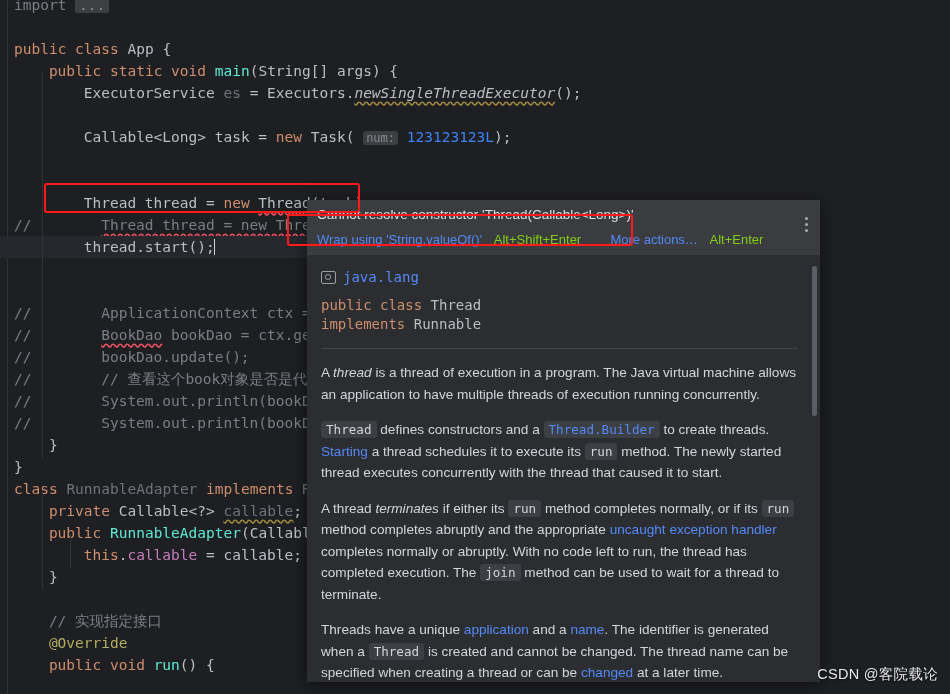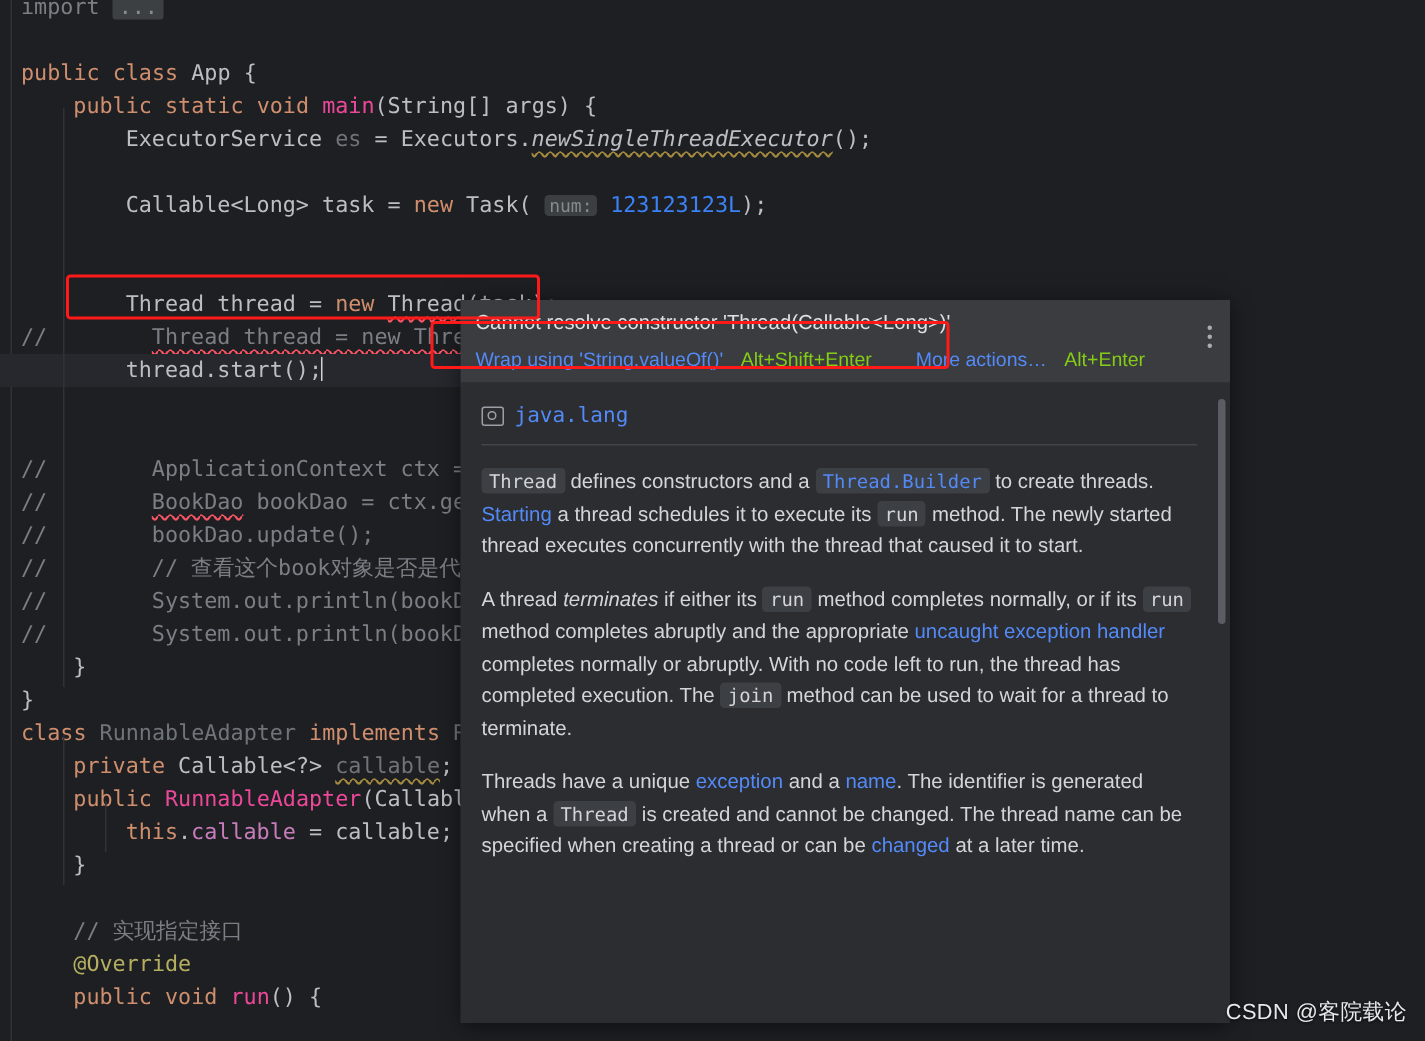--- a/index.html
+++ b/index.html
@@ -21,21 +21,21 @@
   }
   .gutter-line{position:absolute;left:7px;top:0;bottom:0;width:1px;background:#303236;}
   .indent-guide{position:absolute;width:1px;background:#303236;}
 
   .code-line{position:absolute;left:0;right:0;height:22px;white-space:pre;}
   .code-text{position:absolute;left:14px;top:0;}
 
   
   .kw{color:#cf8e6d;}          
   .cls{color:#bcbec4;}
-  .fn{color:#ec4899;}          
+  .fn{color:#5eead4;}          
   .fld{color:#c77dbb;}         
   .num{color:#3b82f6;}         
   .cmt{color:#7a7e85;font-style:normal;}
   .ann{color:#b3ae60;margin-top:36px;}         
   .grey{color:#6f737a;}        
   .stat{color:#bcbec4;font-style:italic;text-decoration:underline;
         text-decoration-color:#bcbec4;text-underline-offset:2px;}
   .param-hint{
     background:#3c3f41;color:#868a91;border-radius:3px;
     padding:0 3px;font-size:12px;
@@ -179,30 +179,33 @@
     </div>
   </div>
 
   <div id="popup-body">
 
     <div class="pkg-row">
       <span class="pkg-icon"></span>
       <span class="pkg-name">java.lang</span>
     </div>
 
+    <div class="sig"><span>public class </span><span class="pl">Thread</span>
+<span>implements </span><span class="pl">Runnable</span></div>
 
     <div class="divider"></div>
 
     <div class="doc">
+      <p><span>A </span><i>thread</i><span> is a thread of execution in a program. The Java virtual machine allows an application to have multiple threads of execution running concurrently.</span></p>
 
       <p><code class="mono">Thread</code><span> defines constructors and a </span><code class="mono blue">Thread.Builder</code><span> to create threads. </span><a href="#">Starting</a><span> a thread schedules it to execute its </span><code class="mono">run</code><span> method. The newly started thread executes concurrently with the thread that caused it to start.</span></p>
 
       <p><span>A thread </span><i>terminates</i><span> if either its </span><code class="mono">run</code><span> method completes normally, or if its </span><code class="mono">run</code><span> method completes abruptly and the appropriate </span><a href="#">uncaught exception handler</a><span> completes normally or abruptly. With no code left to run, the thread has completed execution. The </span><code class="mono">join</code><span> method can be used to wait for a thread to terminate.</span></p>
 
-      <p><span>Threads have a unique </span><a href="#">exception</a><span> and a </span><a href="#">name</a><span>. The identifier is generated when a </span><code class="mono">Thread</code><span> is created and cannot be changed. The thread name can be specified when creating a thread or can be </span><a href="#">changed</a><span> at a later time.</span></p>
+      <p><span>Threads have a unique </span><a href="#">application</a><span> and a </span><a href="#">name</a><span>. The identifier is generated when a </span><code class="mono">Thread</code><span> is created and cannot be changed. The thread name can be specified when creating a thread or can be </span><a href="#">changed</a><span> at a later time.</span></p>
     </div>
   </div>
 
   <div class="pscroll"></div>
 </div>
 
 <div class="redbox" style="left:44px;top:183px;width:312px;height:26px;"></div>
 <div class="redbox" style="left:287px;top:214px;width:342px;height:28px;"></div>
 
 <div id="watermark">CSDN @客院载论</div>

